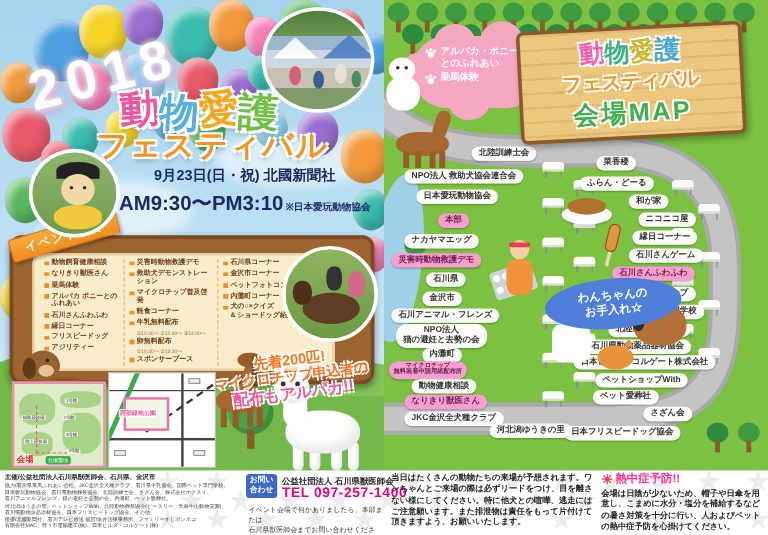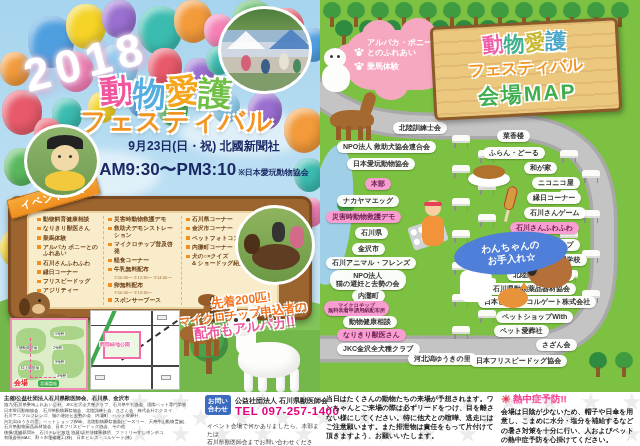--- a/index.html
+++ b/index.html
@@ -91,21 +91,21 @@
   .tree{position:absolute;width:20px;height:26px;z-index:2;}
   .tree .c{position:absolute;left:1px;top:0;width:18px;height:17px;border-radius:50%;}
   .tree .t{position:absolute;left:8px;top:15px;width:4px;height:10px;background:#8a5a2b;}
   .sign{position:absolute;left:112px;top:22px;width:188px;height:94px;background:#ecc77e;border:3px solid #8a5a2b;border-radius:6px;transform:rotate(-3deg);z-index:6;box-shadow:2px 3px 5px rgba(0,0,0,.3);background-image:repeating-linear-gradient(180deg,rgba(139,90,43,.12) 0 2px,transparent 2px 12px);text-align:center;padding-top:4px;}
   .sign .l1 span{display:inline-block;font-size:21px;font-weight:bold;text-shadow:-1.5px -1.5px 0 #fff,1.5px -1.5px 0 #fff,-1.5px 1.5px 0 #fff,1.5px 1.5px 0 #fff;}
   .sign .l2{font-size:16px;font-weight:bold;color:#f29422;text-shadow:-1.5px -1.5px 0 #fff,1.5px -1.5px 0 #fff,-1.5px 1.5px 0 #fff,1.5px 1.5px 0 #fff;margin-top:1px;}
   .sign .l3{font-size:21px;font-weight:bold;color:#3fae4e;letter-spacing:2px;text-shadow:-1.5px -1.5px 0 #fff,1.5px -1.5px 0 #fff,-1.5px 1.5px 0 #fff,1.5px 1.5px 0 #fff;margin-top:1px;}
   .bubble{position:absolute;left:24px;top:30px;width:106px;height:60px;background:#f6a8c0;border-radius:28px;z-index:5;}
   .bubble .bump{position:absolute;background:#f6a8c0;border-radius:50%;}
   .bubble .items{position:absolute;left:10px;top:8px;z-index:2;}
-  .bubble .it{display:flex;align-items:flex-end;margin-bottom:3px;}
+  .bubble .it{display:flex;align-items:flex-start;margin-bottom:3px;}
   .bubble .it .tx{font-size:8px;font-weight:bold;color:#fff;line-height:1.2;white-space:pre-line;}
   .paw{flex:none;margin:1px 3px 0 0;}
   .alpacaM{position:absolute;left:2px;top:48px;width:30px;height:48px;z-index:6;}
   .alpacaM .hd{position:absolute;left:2px;top:0;width:22px;height:20px;border-radius:50%;background:#fdfdfb;}
   .alpacaM .bd{position:absolute;left:0;top:16px;width:28px;height:28px;border-radius:45%;background:#fdfdfb;}
   .alpacaM .ey{position:absolute;width:3px;height:3px;border-radius:50%;background:#333;top:7px;}
   .horseM{position:absolute;left:4px;top:92px;width:60px;height:48px;z-index:6;}
   .horseM .b{position:absolute;left:6px;top:18px;width:44px;height:20px;border-radius:45%;background:#a5692f;}
   .horseM .n{position:absolute;left:38px;top:0;width:12px;height:24px;background:#a5692f;border-radius:6px;transform:rotate(18deg);}
   .horseM .lg{position:absolute;width:5px;height:14px;background:#965d28;top:34px;}

